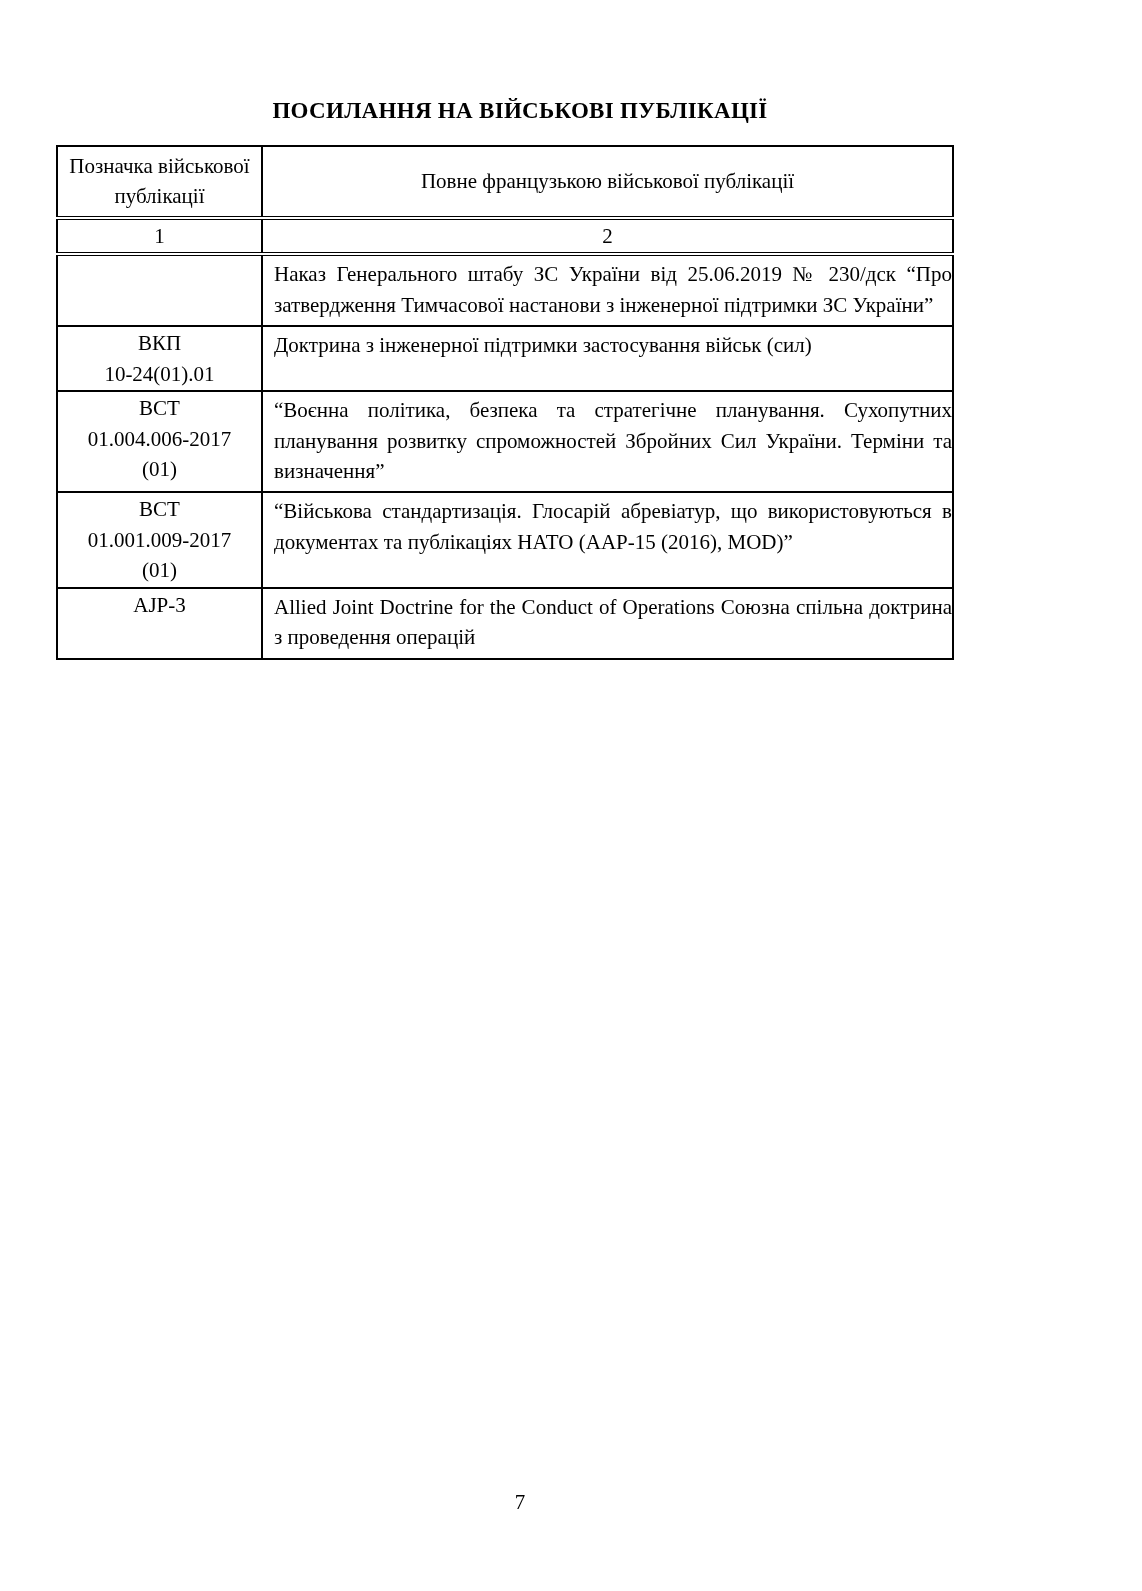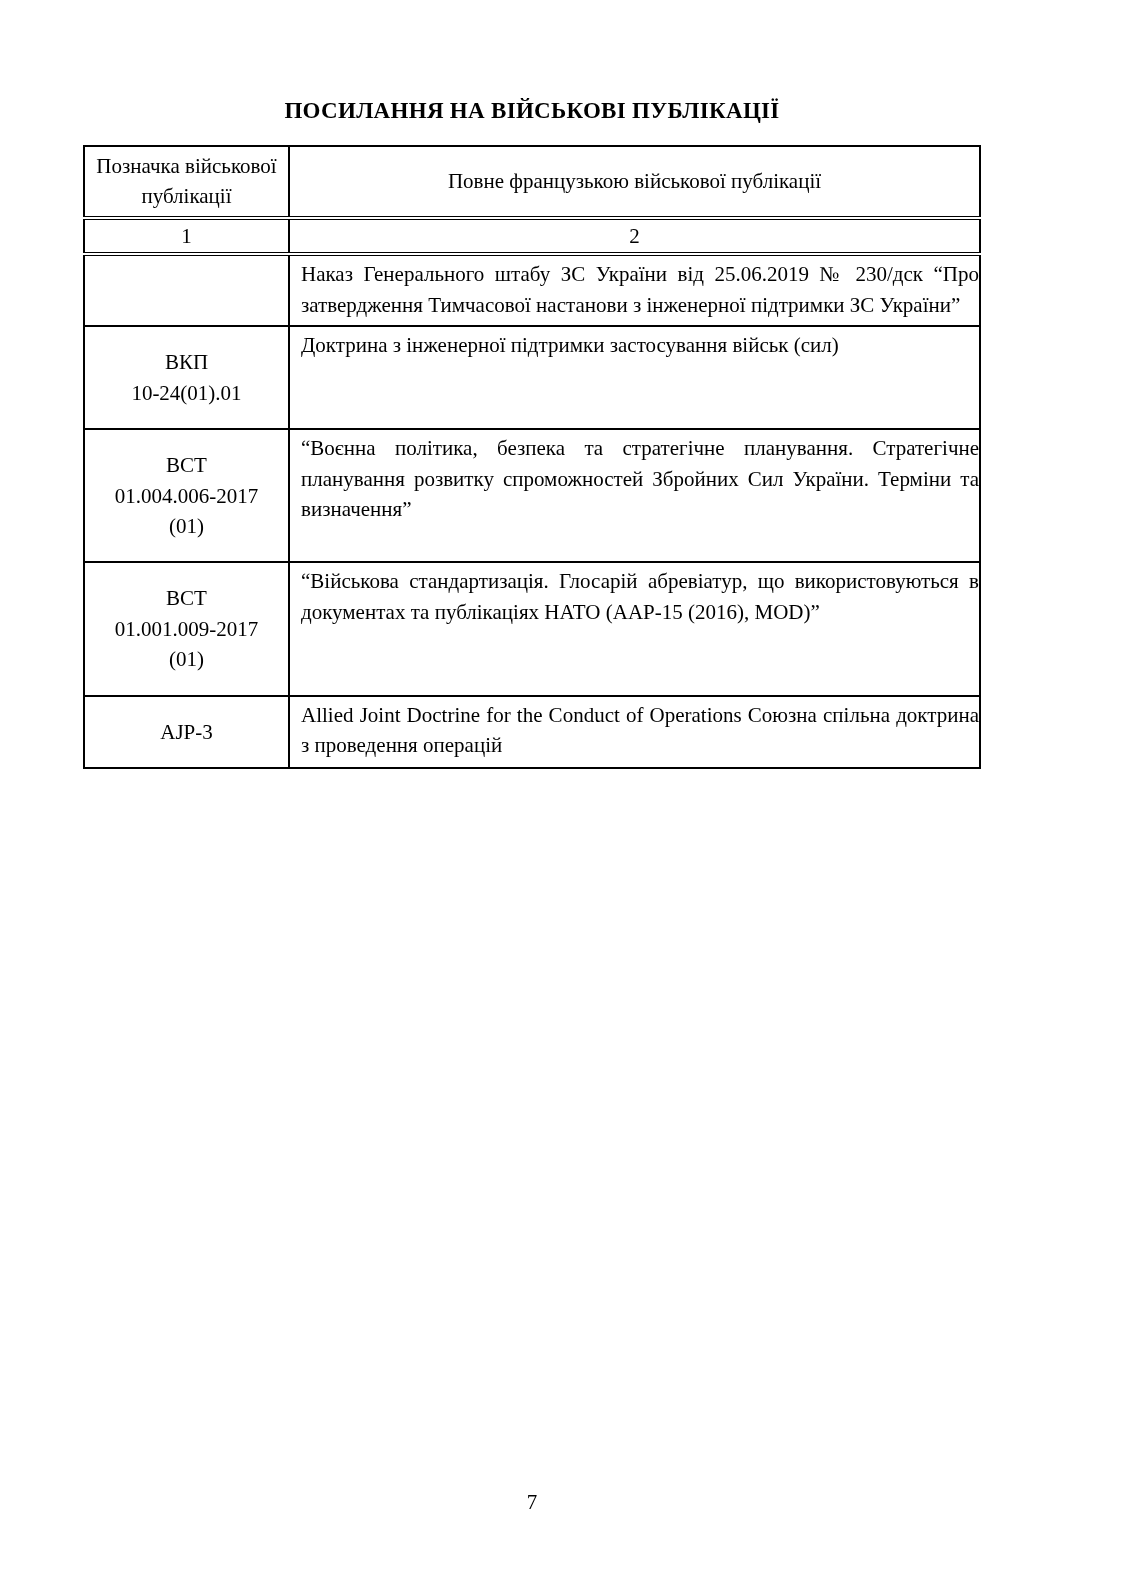--- a/index.html
+++ b/index.html
@@ -6,35 +6,35 @@
   html, body { background: #ffffff; }
   body {
     width: 1142px;
     height: 1591px;
     position: relative;
     font-family: "Liberation Serif", "DejaVu Serif", serif;
     color: #000000;
   }
   .page {
     position: absolute;
-    top: 0; left: 12px;
+    top: 0; left: 0;
     width: 1040px;
     height: 1591px;
     padding-top: 98px;
   }
   .doc-title {
     text-align: center;
     font-weight: bold;
     font-size: 23px;
     letter-spacing: 0.3px;
     margin-bottom: 21px;
   }
   table.ref-table {
     border-collapse: collapse;
-    margin-left: 71px;
+    margin-left: 56px;
     width: 896px;
     table-layout: fixed;
   }
   table.ref-table col.c1 { width: 205px; }
   table.ref-table col.c2 { width: 691px; }
   table.ref-table td, table.ref-table th {
     border: 2px solid #000000;
     font-size: 21px;
     line-height: 1.45;
     font-weight: normal;
@@ -47,21 +47,21 @@
     padding: 4px 10px;
     border-bottom: 4px double #000000;
   }
   tr.num-row td {
     text-align: center;
     padding: 1px 10px;
     border-bottom: 4px double #000000;
   }
   td.designation {
     text-align: center;
-    padding: 20px 6px;
+    padding: 1px 6px;
     white-space: pre-line;
   }
   td.fullname {
     text-align: justify;
     padding: 3px 0 5px 11px;
   }
   .page-number {
     position: absolute;
     top: 1490px;
     left: 0;
@@ -100,21 +100,21 @@
         </tr>
         <tr>
           <td class="designation">ВКП
 10-24(01).01</td>
           <td class="fullname">Доктрина з інженерної підтримки застосування військ (сил)</td>
         </tr>
         <tr>
           <td class="designation">ВСТ
 01.004.006-2017
 (01)</td>
-          <td class="fullname">“Воєнна політика, безпека та стратегічне планування. Стратегічне планування розвитку спроможностей Збройних Сил України. Терміни та визначення”</td>
+          <td class="fullname">“Воєнна політика, безпека та стратегічне планування. Сухопутних планування розвитку спроможностей Збройних Сил України. Терміни та визначення”</td>
         </tr>
         <tr>
           <td class="designation">ВСТ
 01.001.009-2017
 (01)</td>
           <td class="fullname">“Військова стандартизація. Глосарій абревіатур, що використовуються в документах та публікаціях НАТО (ААР-15 (2016), MOD)”</td>
         </tr>
         <tr>
           <td class="designation">AJP-3</td>
           <td class="fullname">Allied Joint Doctrine for the Conduct of Operations Союзна спільна доктрина з проведення операцій</td>

